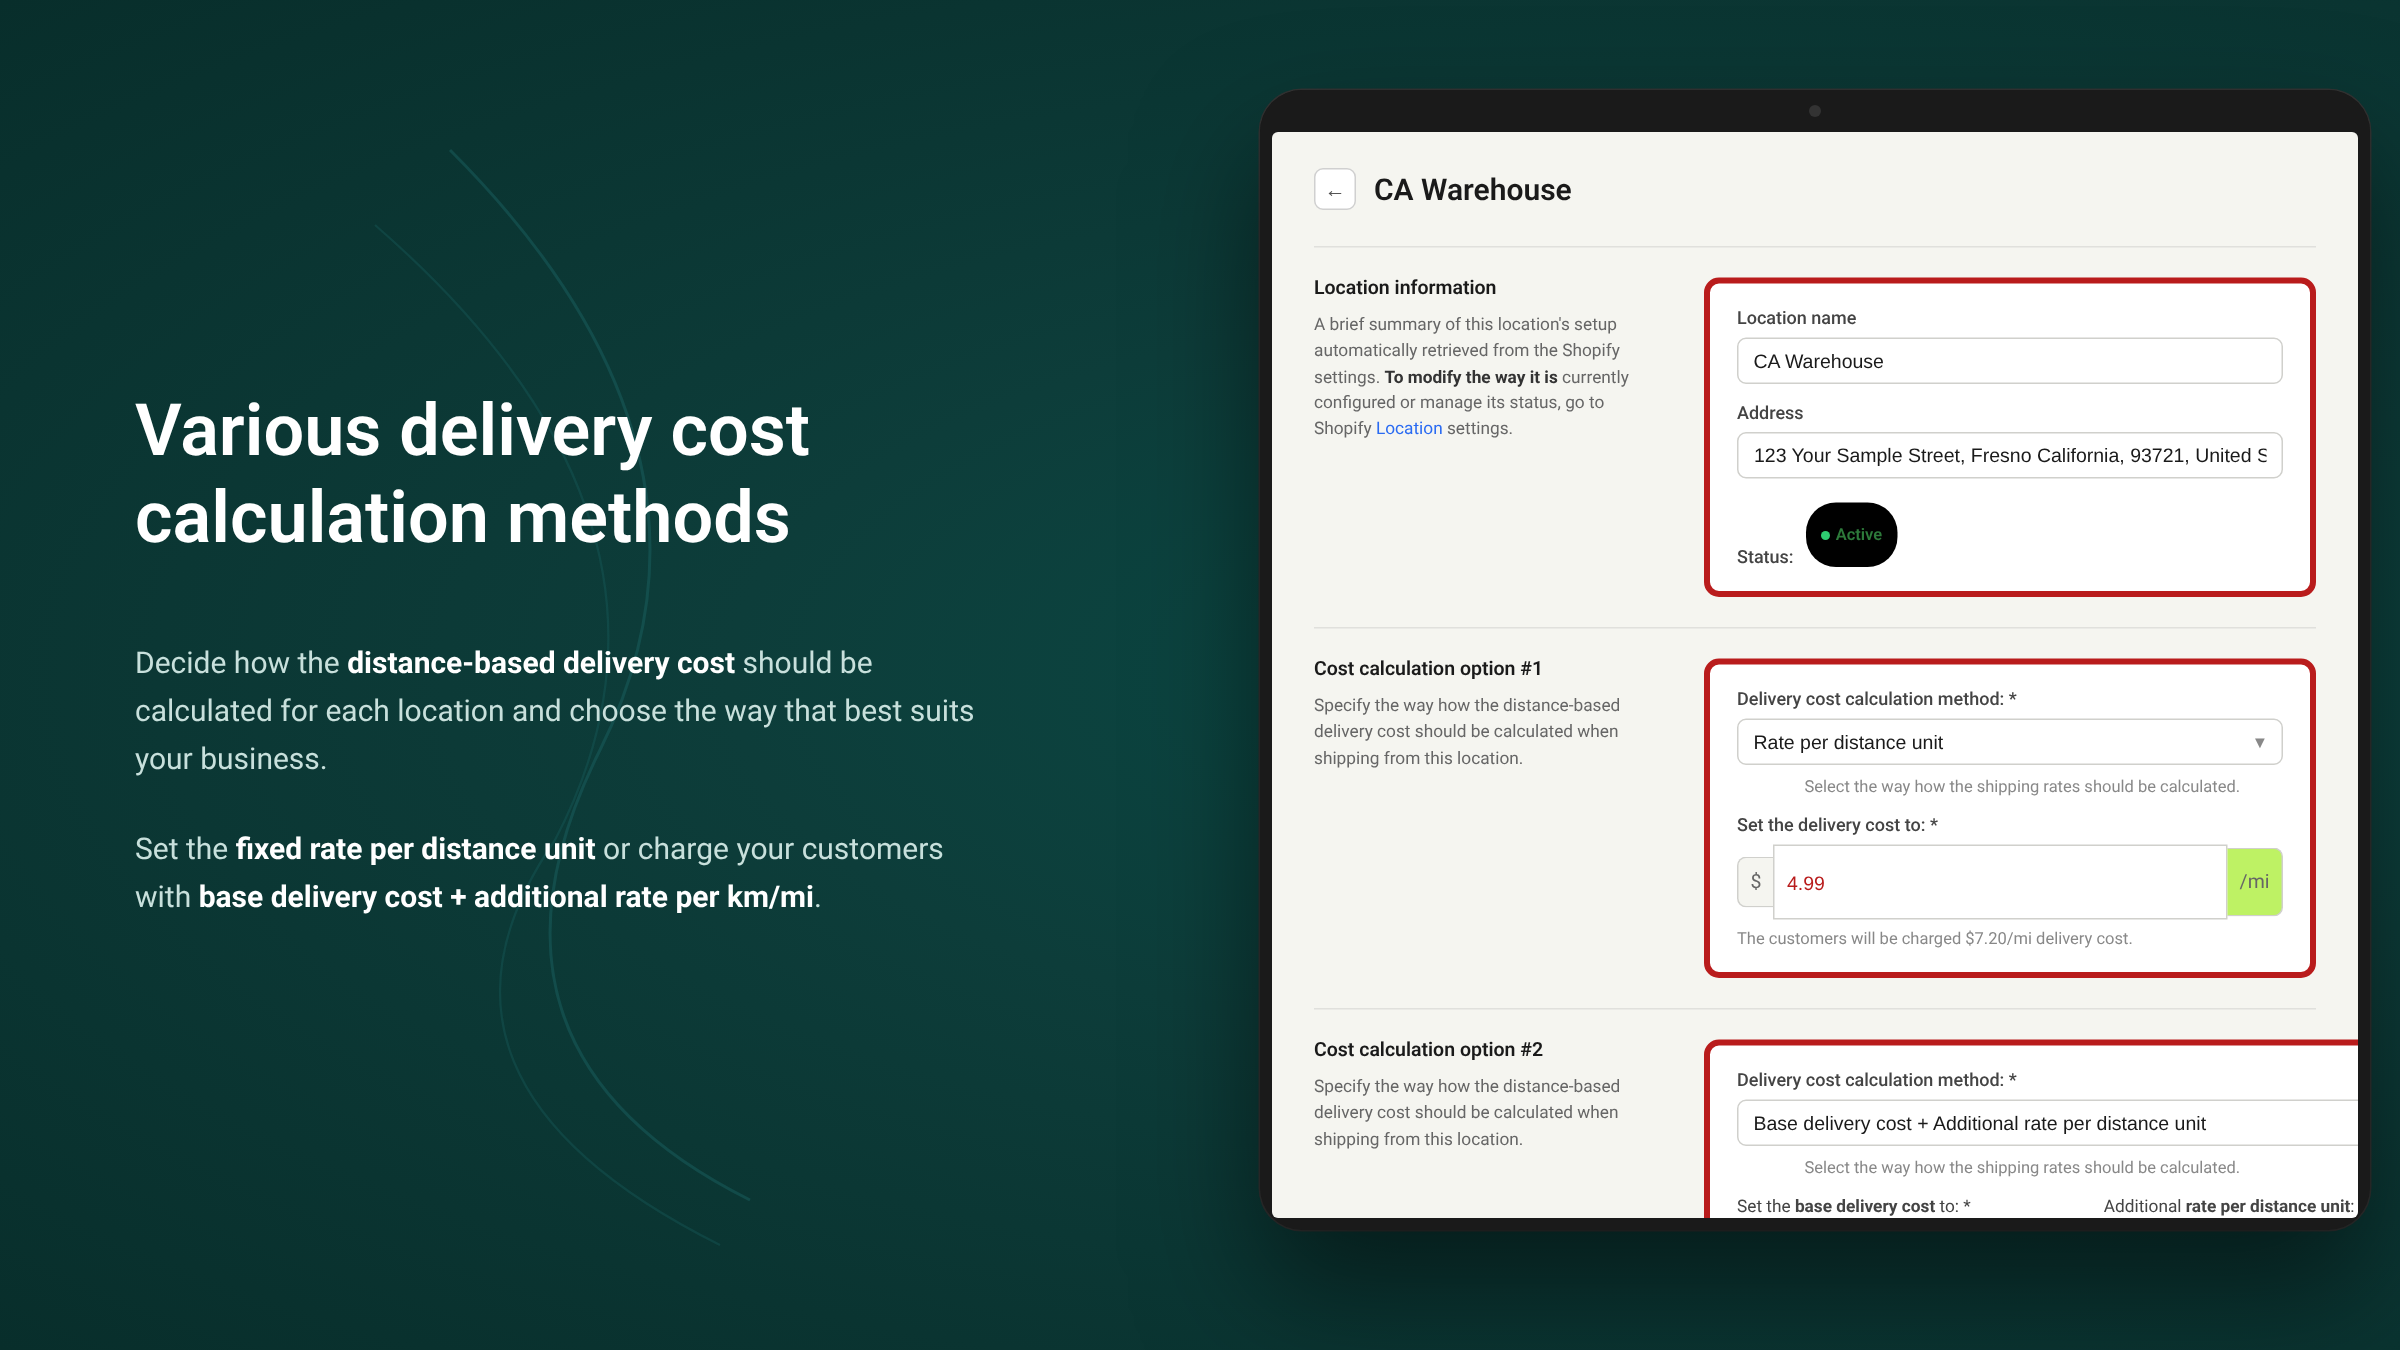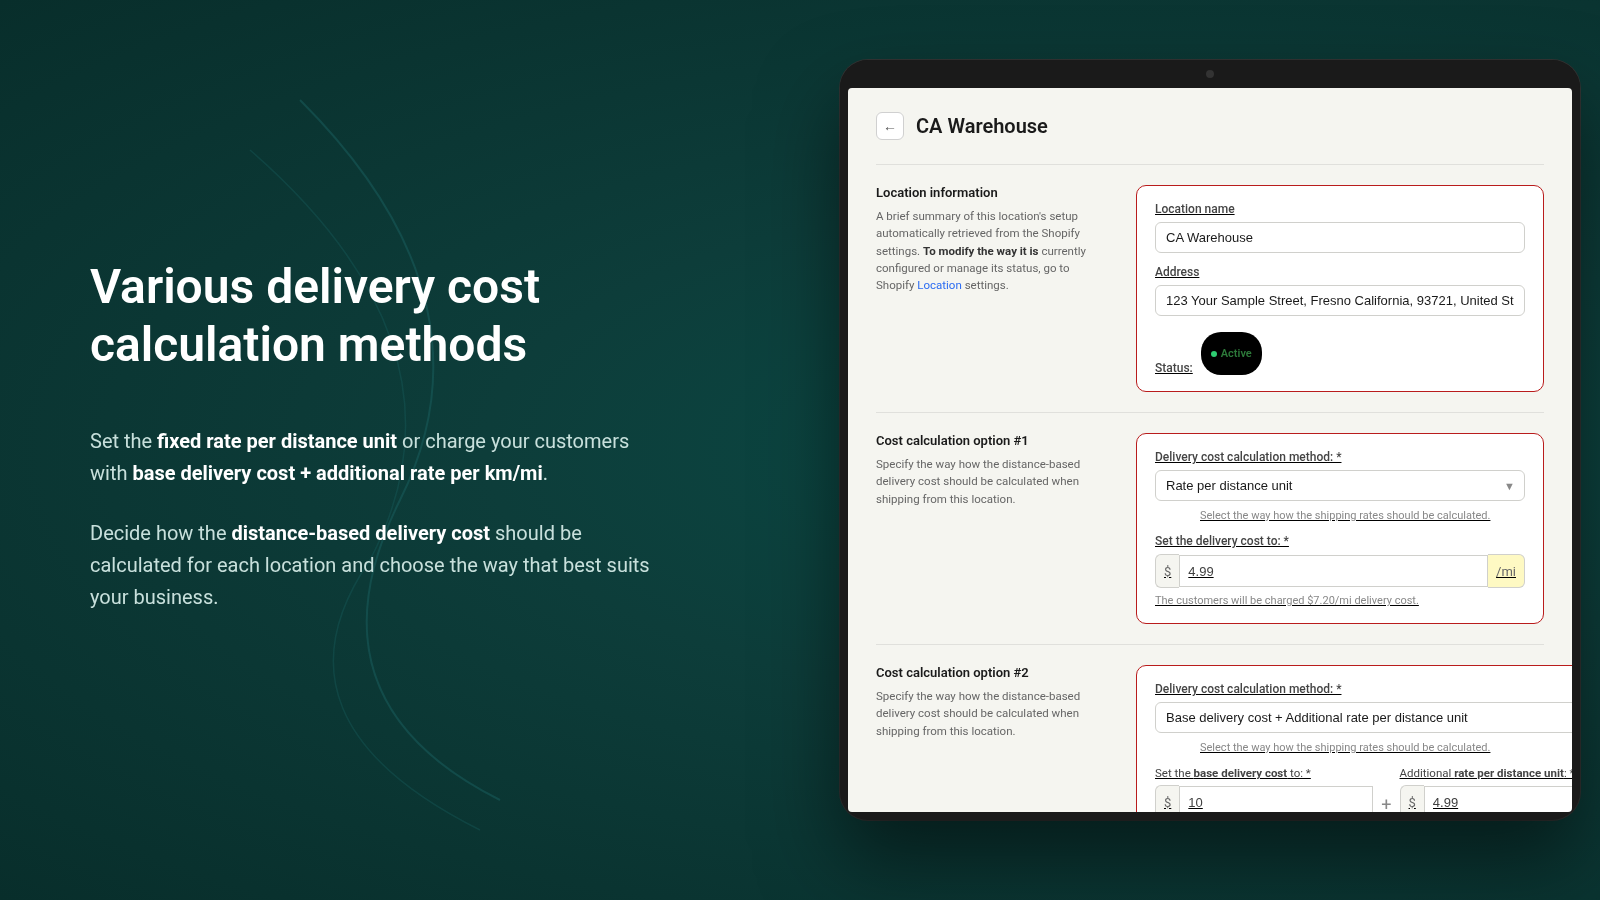--- a/index.html
+++ b/index.html
@@ -166,22 +166,21 @@
 
     .section-left a {
       color: #2a6bf2;
       text-decoration: none;
     }
 
     .section-right {
       background: white;
       border-radius: 10px;
       padding: 16px 18px;
-      border: 1px solid #b91c1c;
-      text-decoration: underline;
+      border: 4px solid #b91c1c;
     }
 
     
     .field-label {
       font-size: 12px;
       font-weight: 500;
       color: #444;
       margin-bottom: 6px;
     }
 
@@ -287,35 +286,35 @@
       height: 34px;
       display: flex;
       align-items: center;
     }
 
     .cost-input {
       border: 1px solid #d0d0cc;
       border-radius: 0;
       padding: 7px 8px;
       font-size: 13px;
-      color: #404040;
+      color: #b91c1c;
       flex: 1;
       outline: none;
-      height: 32px;
+      height: 50px;
     }
 
     .cost-suffix {
-      background: #fef9c3;
+      background: #bef264;
       border: 1px solid #d0d0cc;
       border-left: none;
       border-radius: 0 6px 6px 0;
       padding: 7px 8px;
       font-size: 13px;
       color: #666;
-      height: 34px;
+      height: 46px;
       display: flex;
       align-items: center;
       text-align: right;
     }
 
     .cost-hint {
       font-size: 11px;
       color: #888;
     }
 
@@ -357,22 +356,22 @@
 
 <svg class="curve-svg" viewBox="0 0 1600 900" xmlns="http://www.w3.org/2000/svg">
   <path d="M 300 100 Q 500 300 400 500 Q 300 700 500 800" stroke="#1a6060" stroke-width="2" fill="none" opacity="0.5"></path>
   <path d="M 250 150 Q 480 350 370 560 Q 260 720 480 830" stroke="#1a6060" stroke-width="1.5" fill="none" opacity="0.35"></path>
   <path d="M 1100 700 Q 1300 600 1400 750 Q 1450 800 1500 750" stroke="#1a6060" stroke-width="2" fill="none" opacity="0.4"></path>
   <path d="M 1050 680 Q 1270 580 1380 730 Q 1440 790 1520 730" stroke="#1a6060" stroke-width="1.5" fill="none" opacity="0.3"></path>
 </svg>
 
 <div class="left-content">
   <h1>Various delivery cost calculation methods</h1>
+  <p>Decide how the <strong>distance-based delivery cost</strong> should be calculated for each location and choose the way that best suits your business.</p>
   <p>Set the <strong>fixed rate per distance unit</strong> or charge your customers with <strong>base delivery cost + additional rate per km/mi</strong>.</p>
-  <p>Decide how the <strong>distance-based delivery cost</strong> should be calculated for each location and choose the way that best suits your business.</p>
 </div>
 
 <div class="device-wrapper">
   <div class="device-frame">
     <div class="device-topbar">
       <div class="device-camera"></div>
     </div>
     <div class="app-screen">
 
       <div class="page-header">

